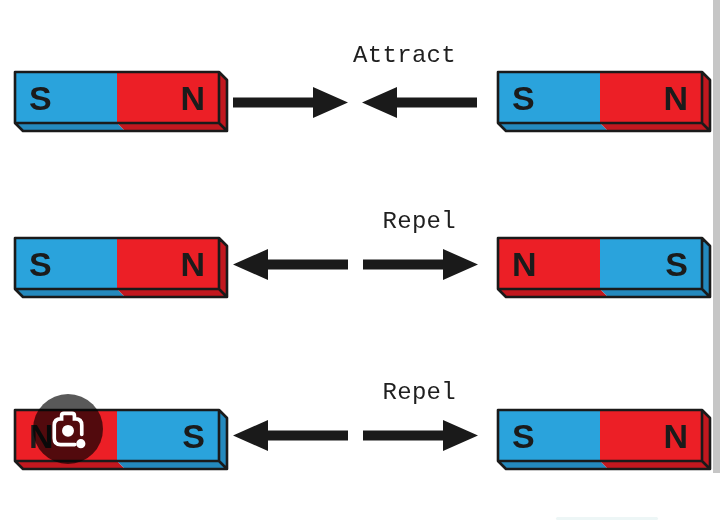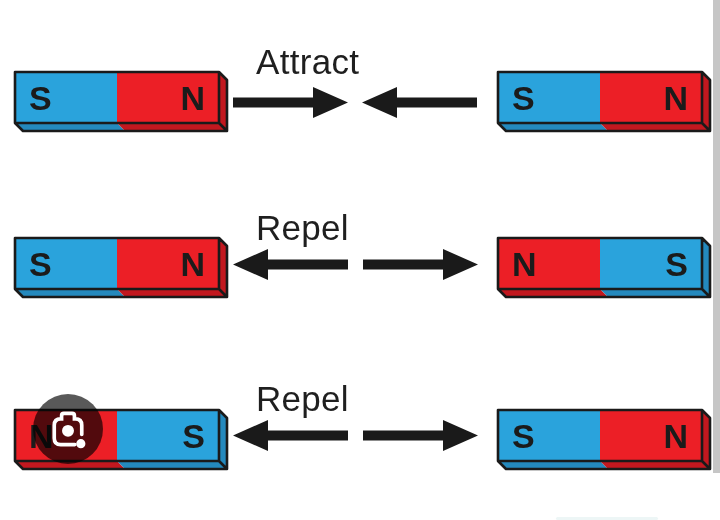--- a/index.html
+++ b/index.html
@@ -1,19 +1,19 @@
 <!DOCTYPE html>
 <html><head>
 <meta charset="utf-8">
 <style>
   html,body{margin:0;padding:0;background:#fff;}
   .stage{position:relative;width:720px;height:520px;background:#fff;overflow:hidden;
          font-family:"Liberation Sans",sans-serif;}
-  .row-label{position:absolute;left:256px;width:200px;text-align:left;
-             font-size:35px;color:#1f1f1f;letter-spacing:.3px;}
+  .row-label{position:absolute;left:256px;width:200px;text-align:right;
+             font-size:24px;color:#1f1f1f;letter-spacing:.3px;font-family:Liberation Mono, monospace;}
   .magnet{position:absolute;width:216px;height:64px;}
   .pole-letter{font-family:"Liberation Sans",sans-serif;font-size:34px;font-weight:bold;}
   .mag-outline{stroke-width:2.6;stroke-linejoin:round;fill:none;}
   .arrow{position:absolute;width:115px;height:31px;}
   .arrow.flip{transform:scaleX(-1);}
   .lens-btn{position:absolute;left:33px;top:394px;width:70px;height:70px;border:none;
             border-radius:50%;display:flex;align-items:center;justify-content:center;
             padding:0;cursor:pointer;z-index:5;}
   .scrollbar{position:absolute;right:0;top:0;width:7px;height:473px;}
   .faint-bar{position:absolute;left:556px;top:517px;width:102px;height:3px;border-radius:2px;}

